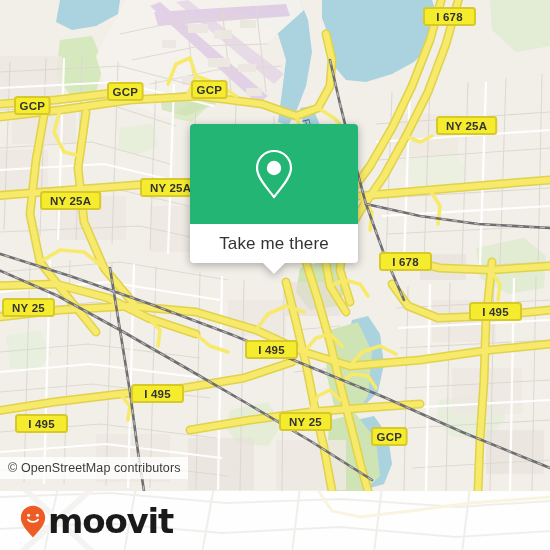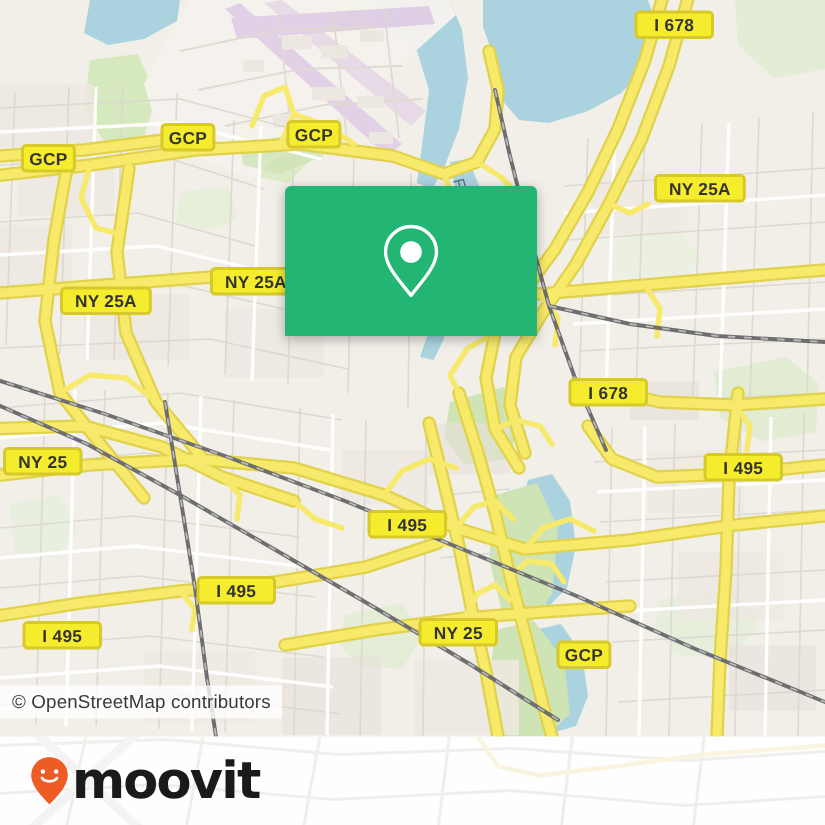--- a/index.html
+++ b/index.html
@@ -56,21 +56,21 @@
     overflow:hidden;
   }
   .bottombar-ghost{
     position:absolute;left:0;top:0;width:550px;height:59px;
     opacity:.5;pointer-events:none;
   }
   .place-title{
     position:relative;z-index:2;
     color:#3c3c3c;font-size:17.5px;letter-spacing:.1px;white-space:nowrap;
   }
-  .brand{position:relative;z-index:2;display:flex;align-items:center;gap:2px;}
+  .brand{position:relative;z-index:2;display:flex;align-items:flex-end;gap:2px;}
   .brand-mark{display:block;width:26px;height:33px;}
   .brand-text{
     font-size:34px;font-weight:bold;color:#1a1a1a;
     letter-spacing:-1.2px;line-height:34px;
     font-family:"DejaVu Sans", sans-serif;
   }
 </style>
 </head>
 <body>
 
@@ -403,20 +403,24 @@
 
     <div class="attribution">© OpenStreetMap contributors</div>
 
     <div class="popup">
       <div class="popup-top">
         <svg class="pin-icon" viewBox="0 0 46 52">
           <path d="M23 3 C13.6 3 6 10.6 6 20 C6 30.5 18 42 23 49 C28 42 40 30.5 40 20 C40 10.6 32.4 3 23 3 Z" fill="none" stroke="#ffffff" stroke-width="2.2" stroke-linejoin="round"></path>
           <circle cx="23" cy="20" r="7.2" fill="#ffffff"></circle>
         </svg>
       </div>
+      <div class="popup-bottom">
+        <span class="popup-label">Take me there</span>
+        <span class="popup-tail"></span>
+      </div>
     </div>
   </div>
 
   <div class="bottombar">
     <svg class="bottombar-ghost" viewBox="0 0 550 59">
       <g stroke="#e3e0da" stroke-width="2" fill="none">
         <path d="M0 6 L110 2 L226 12 L342 8 L458 16 L550 10"></path>
         <path d="M0 38 L104 32 L222 42 L340 36 L456 46 L550 40"></path>
         <path d="M58 -4 L44 62"></path>
         <path d="M136 -4 L124 62"></path>

